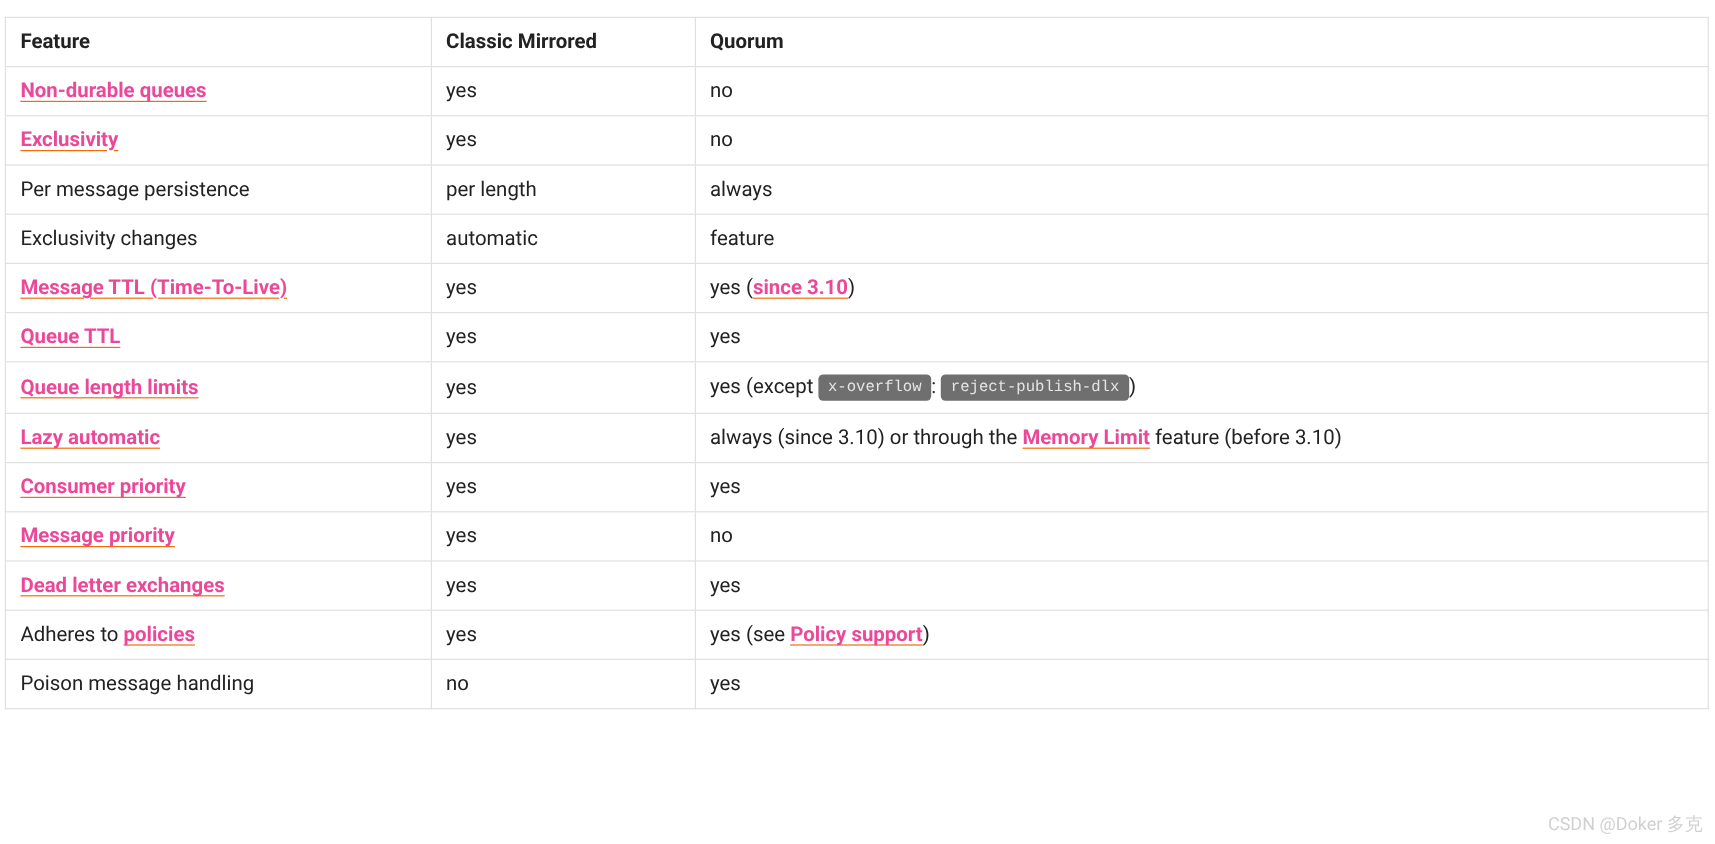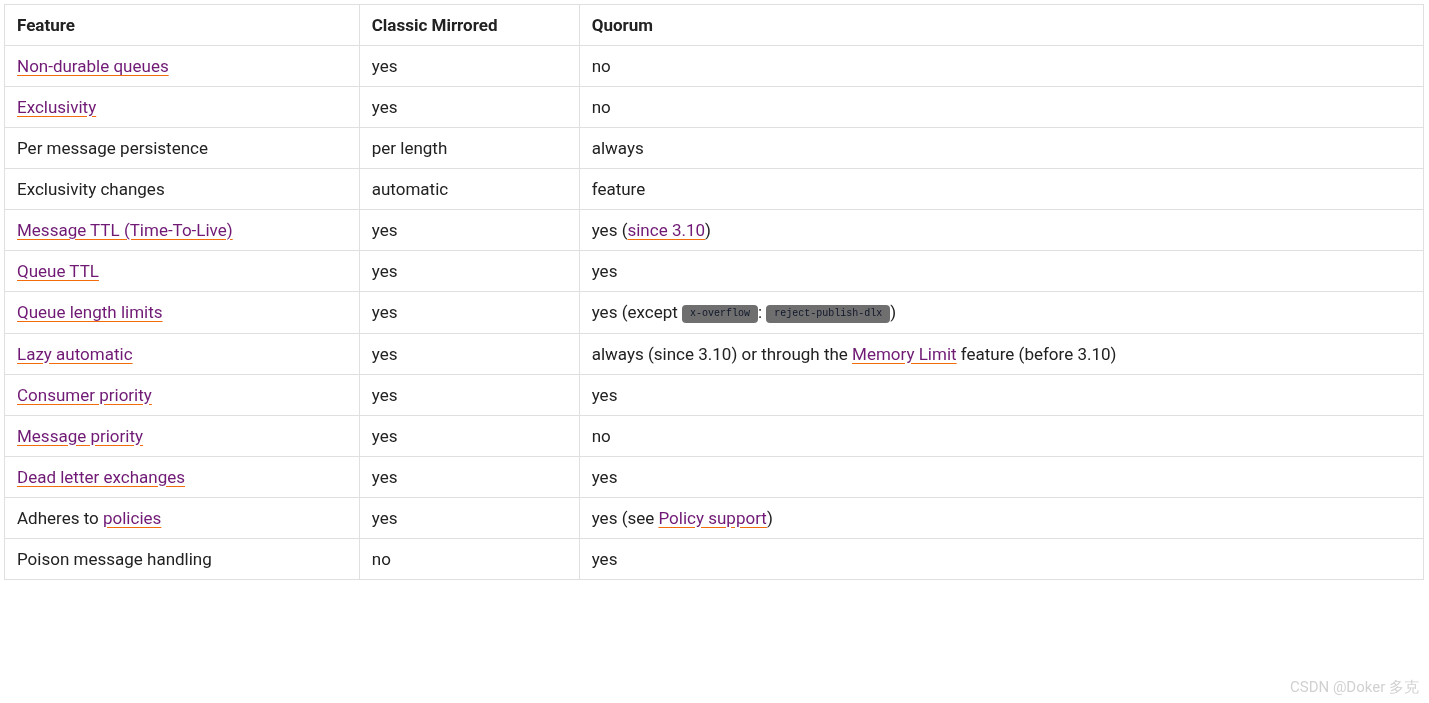--- a/index.html
+++ b/index.html
@@ -7,52 +7,54 @@
     padding: 4px;
     font-family: -apple-system, BlinkMacSystemFont, "Segoe UI", Roboto, "Helvetica Neue", Arial, sans-serif;
     font-size: 17px;
     color: #222;
     background: #fff;
   }
   table {
     border-collapse: collapse;
     width: 100%;
     max-width: 1420px;
+    margin-top: 10px;
   }
   th, td {
     border: 1px solid #e0e0e0;
     padding: 10px 12px;
     text-align: left;
     vertical-align: middle;
     font-weight: 400;
   }
   th {
     font-weight: 700;
     background: #fff;
     color: #222;
   }
   col.col-feature { width: 25%; }
   col.col-mirrored { width: 15.5%; }
   col.col-quorum   { width: 59.5%; }
 
   a.lnk {
-    color: #701a75;
+    color: #ec4899;
     text-decoration: underline;
     text-decoration-color: #f26c0c;
     text-underline-offset: 3px;
+    font-weight: bold;
   }
 
   code.badge {
     display: inline-block;
     background: #6f6f6f;
-    color: #0f172a;
+    color: #e5e5e5;
     border-radius: 4px;
     padding: 2px 8px;
     font-family: "SFMono-Regular", Consolas, "Liberation Mono", Menlo, monospace;
-    font-size: 10px;
+    font-size: 13px;
     line-height: 1.4;
     vertical-align: middle;
   }
   .watermark {
     position: fixed;
     right: 10px;
     bottom: 6px;
     font-size: 15px;
     color: #bdbdbd;
     opacity: 0.7;

